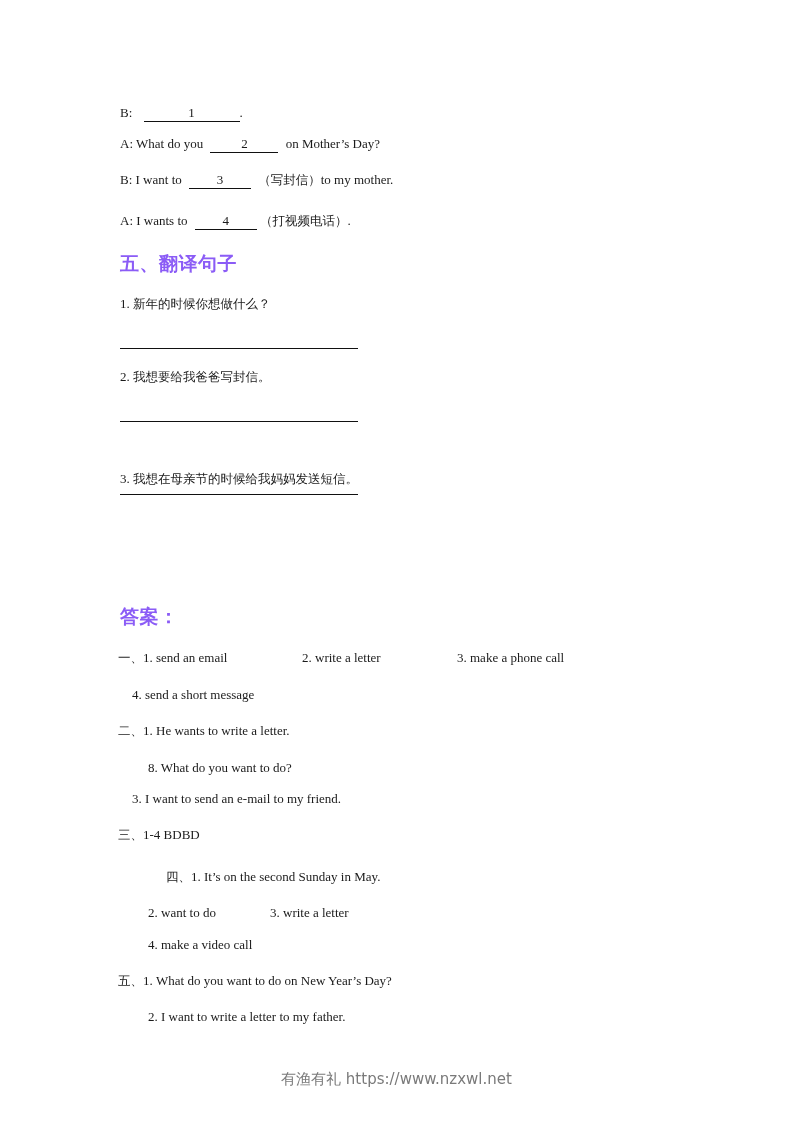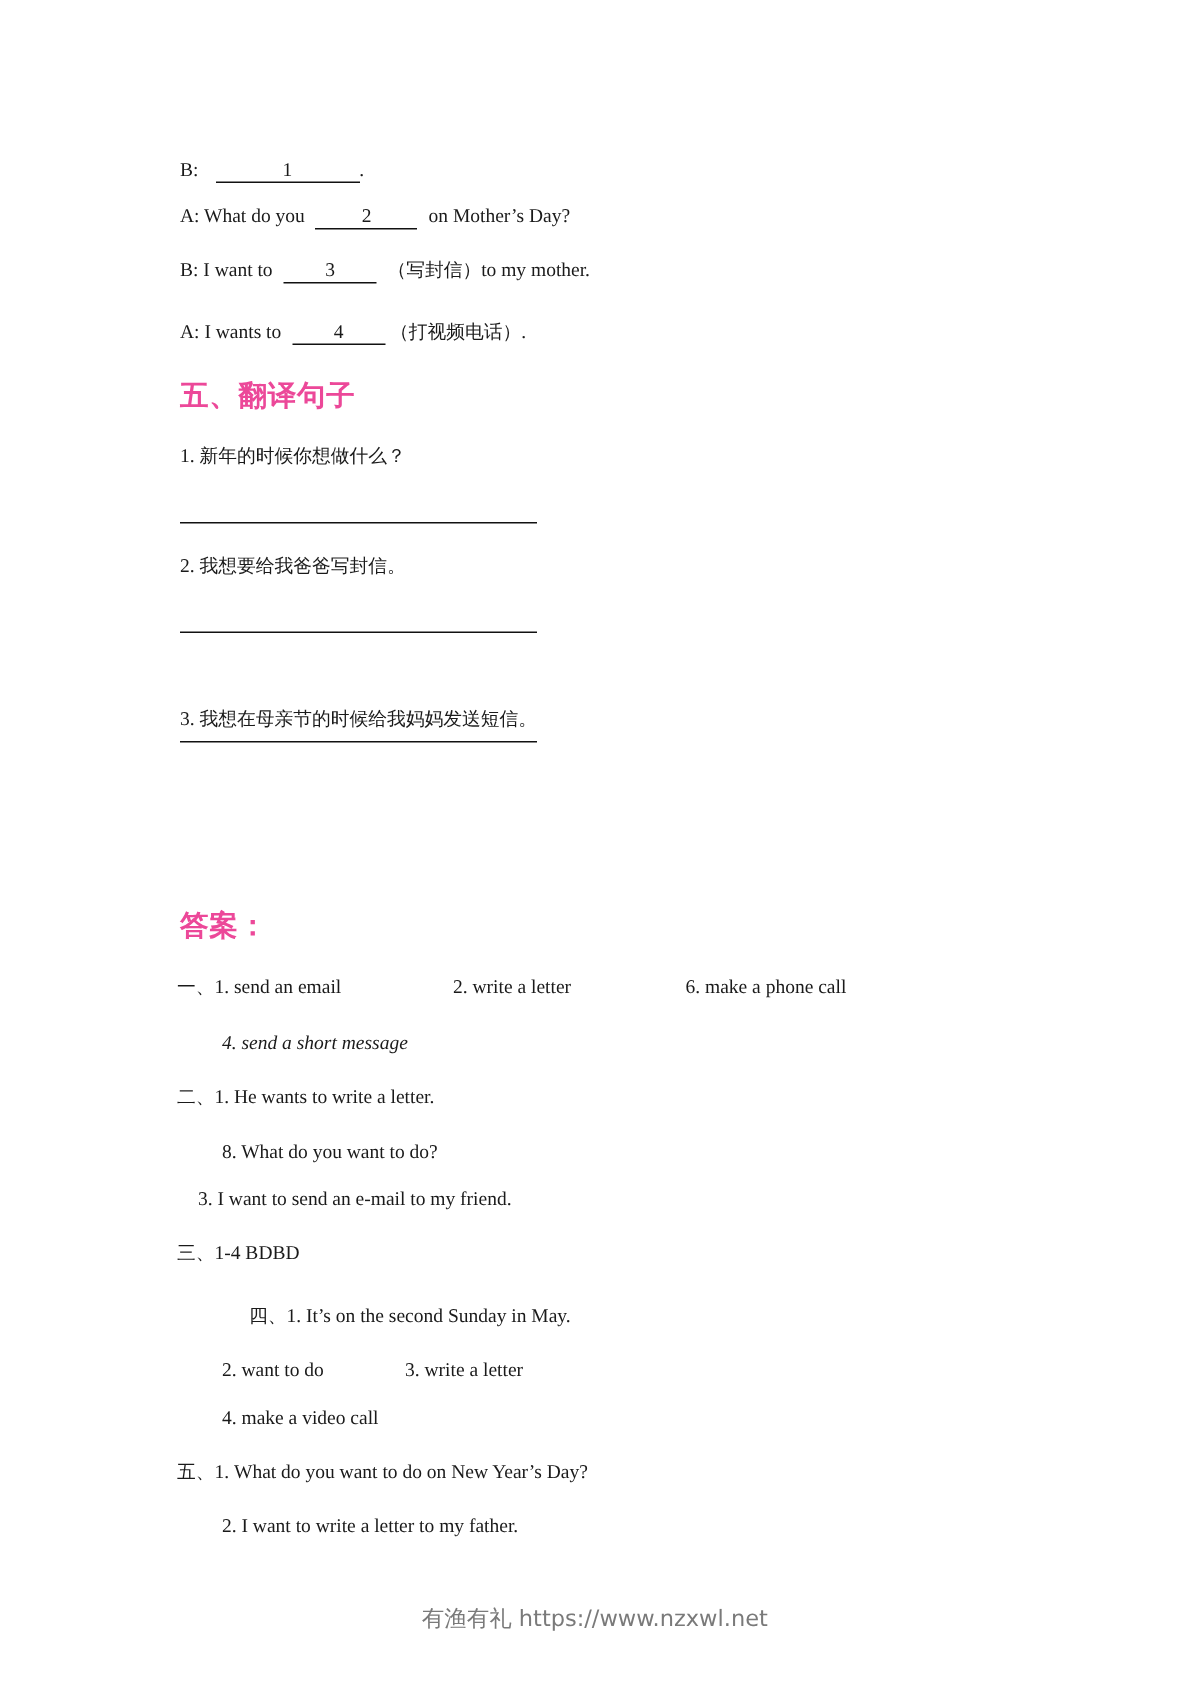--- a/index.html
+++ b/index.html
@@ -33,21 +33,21 @@
     .cjk {
       font-family: "DejaVu Sans", sans-serif;
       font-size: 12.5px;
     }
     .section-title {
       position: absolute;
       left: 120px;
       font-family: "DejaVu Sans", sans-serif;
       font-weight: bold;
       font-size: 19px;
-      color: #ec4899;
+      color: #8b5cf6;
       letter-spacing: 0.5px;
     }
     .q-text {
       position: absolute;
       left: 120px;
       font-size: 13px;
     }
     .q-text .num {
       font-family: "Liberation Serif", serif;
     }
@@ -123,22 +123,22 @@
   <span class="cjk">我想在母亲节的时候给我妈妈发送短信。</span>
 </div>
 <div class="answer-line" style="top:494px;"></div>
 
 <div class="section-title" style="top:604px;">答案：</div>
 
 <div class="ans" style="top:650px; left:118px;">
   <span class="prefix">一、</span><span>1. send an email</span>
 </div>
 <div class="ans" style="top:650px; left:302px;">2. write a letter</div>
-<div class="ans" style="top:650px; left:457px;">6. make a phone call</div>
-<div class="ans" style="top:687px; left:148px;font-style:italic;">4. send a short message</div>
+<div class="ans" style="top:650px; left:457px;">3. make a phone call</div>
+<div class="ans" style="top:687px; left:132px;">4. send a short message</div>
 
 <div class="ans" style="top:723px; left:118px;">
   <span class="prefix">二、</span><span>1. He wants to write a letter.</span>
 </div>
 <div class="ans" style="top:760px; left:148px;">8. What do you want to do?</div>
 <div class="ans" style="top:791px; left:132px;">3. I want to send an e-mail to my friend.</div>
 
 <div class="ans" style="top:827px; left:118px;">
   <span class="prefix">三、</span><span>1-4 BDBD</span>
 </div>

